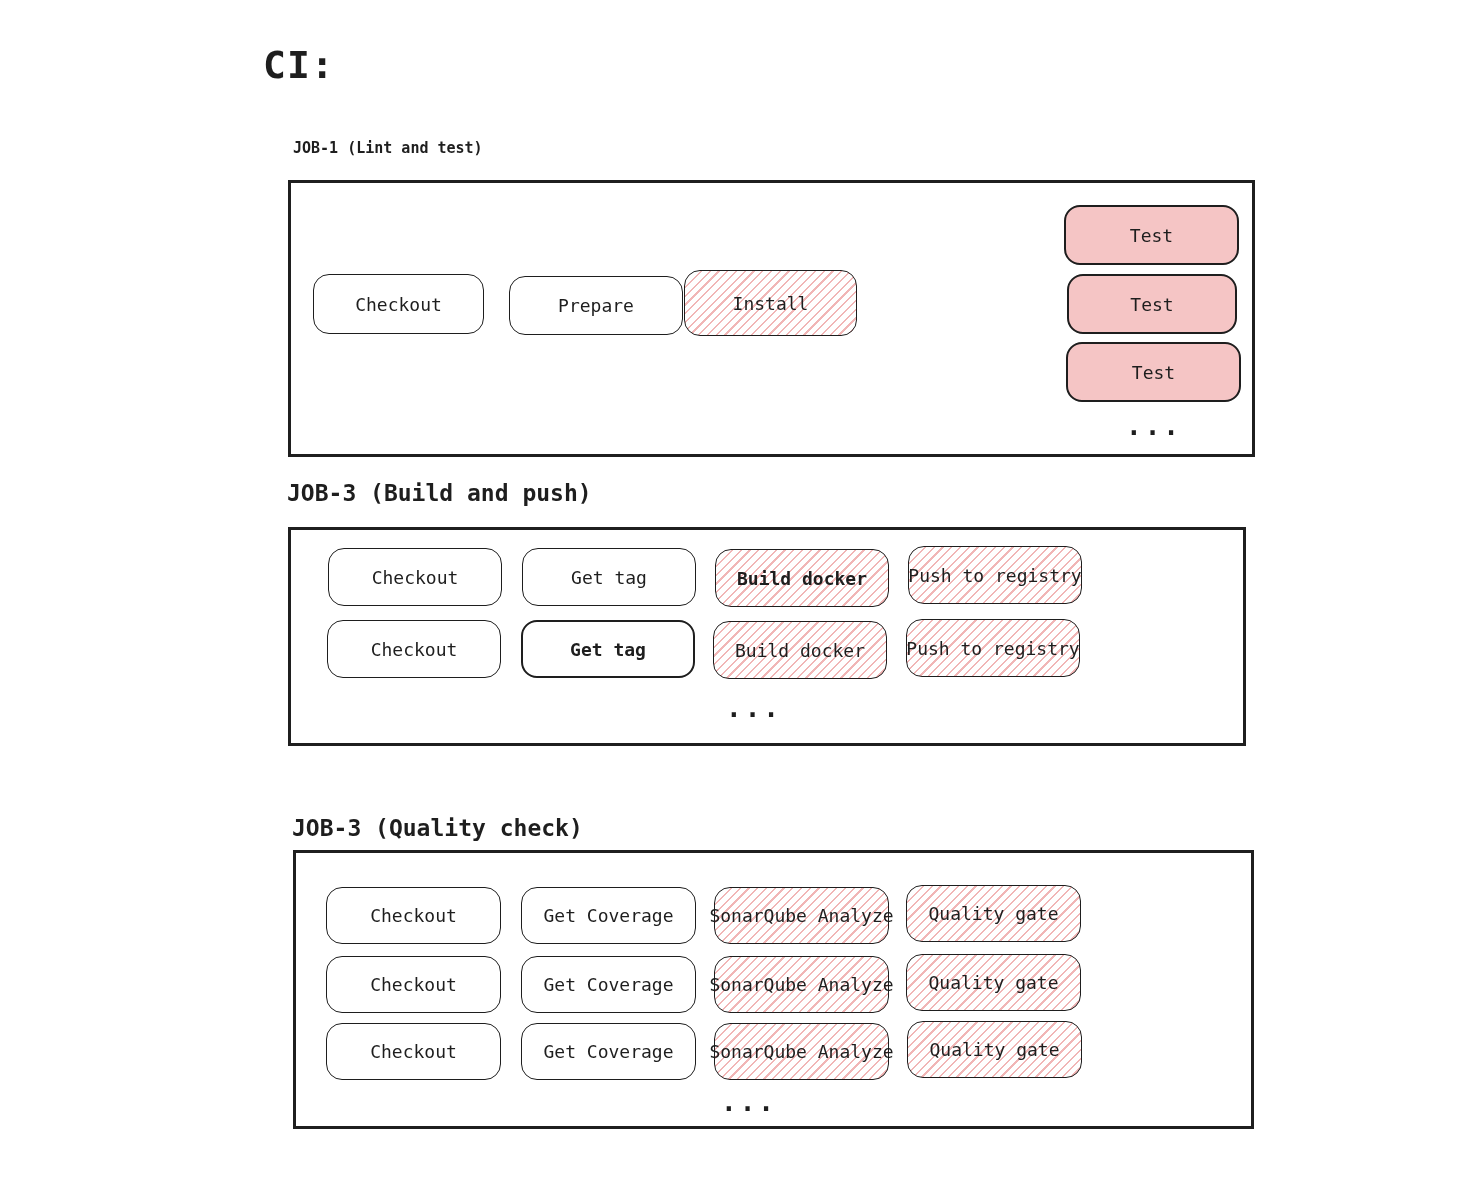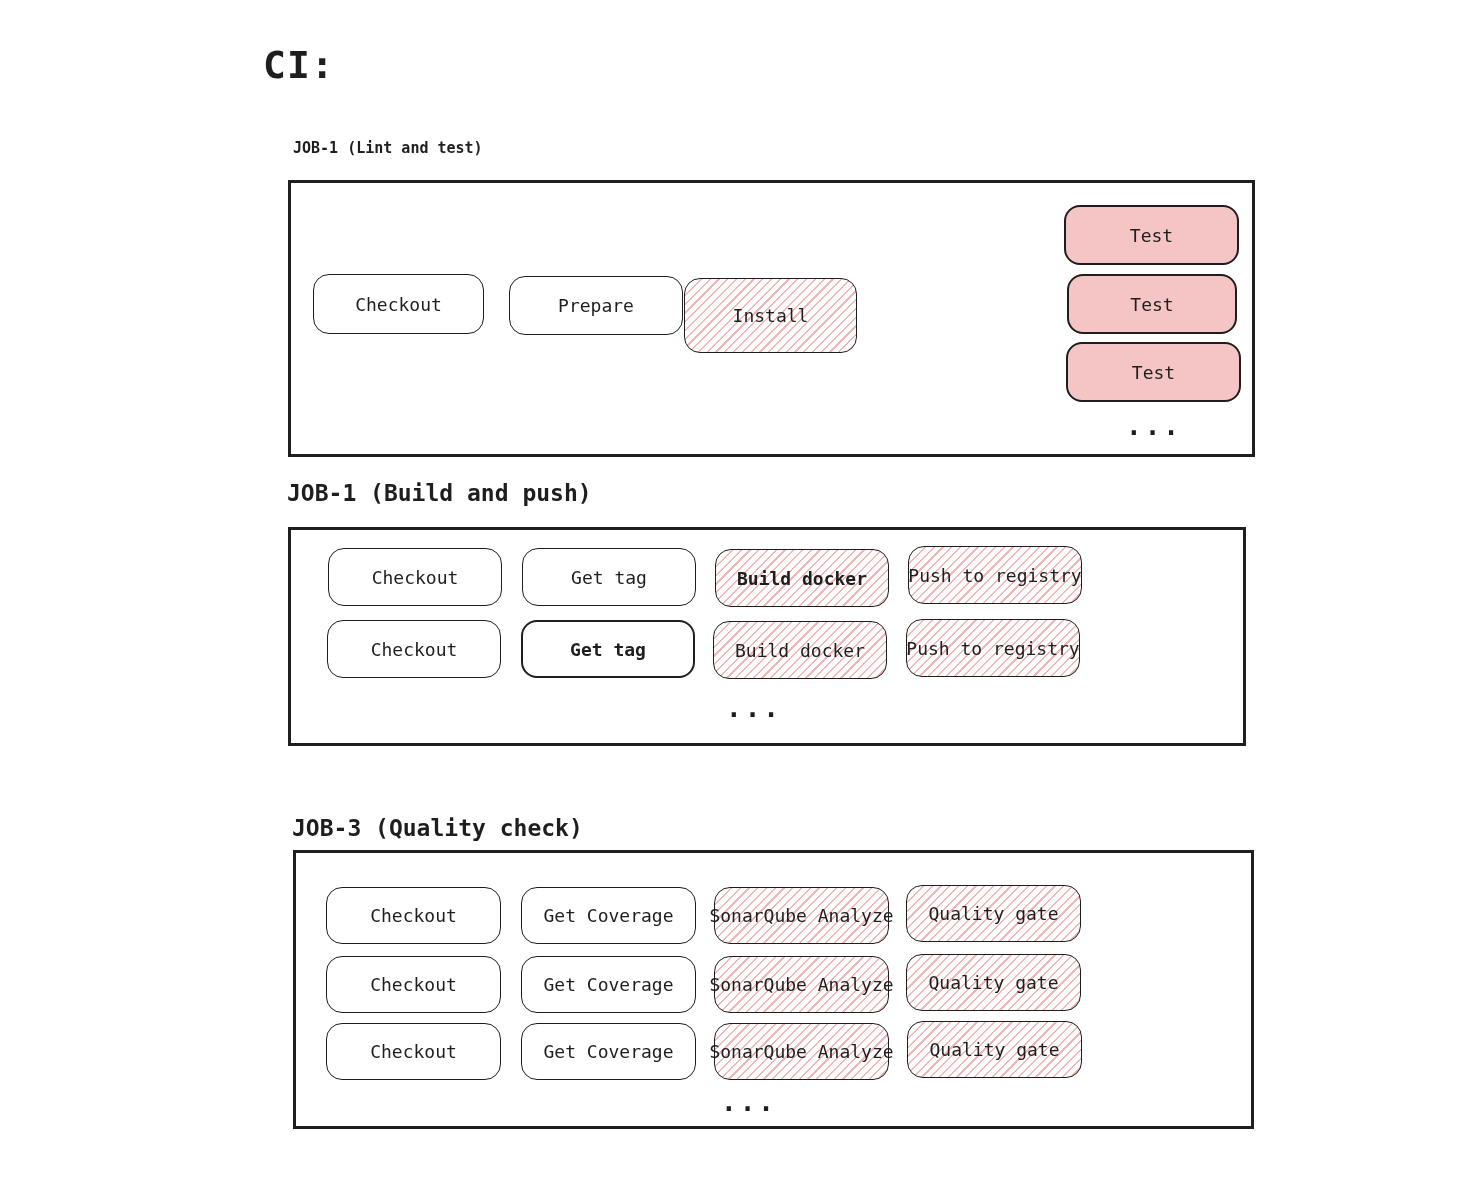--- a/index.html
+++ b/index.html
@@ -75,21 +75,21 @@
     font-weight: 700;
     font-size: 26px;
     line-height: 30px;
     letter-spacing: 3px;
     color: #1e1e1e;
   }
 
   
   .j1-s0 { left: 22px;  top: 91px;  width: 171px; height: 60px; }
   .j1-s1 { left: 190px; top: 93px;  width: 174px; height: 59px; margin-left: 28px; }
-  .j1-s2 { left: 393px; top: 95px;  width: 173px; height: 75px; }
+  .j1-s2 { left: 393px; top: 87px;  width: 173px; height: 66px; }
   .j1-s3 { left: 584px; top: 92px;  width: 174px; height: 58px; }
   .j1-s4 { left: 773px; top: 22px;  width: 175px; height: 60px; }
   .j1-s5 { left: 776px; top: 91px;  width: 170px; height: 60px; }
   .j1-s6 { left: 775px; top: 159px; width: 175px; height: 60px; }
   .j1-dots { left: 798px; top: 228px; }
 
   
   #job2-frame .box { width: 174px; height: 58px; }
   .j2-r0c0 { left: 37px;  top: 18px; }
   .j2-r0c1 { left: 231px; top: 18px; }
@@ -140,21 +140,21 @@
     </div>
     <div class="box j1-s5 fill-solid">
       <span>Test</span>
     </div>
     <div class="box j1-s6 fill-solid">
       <span>Test</span>
     </div>
     <div class="dots j1-dots">...</div>
   </div>
 
-  <div class="heading" id="job2-label">JOB-1 (Build and push)</div>
+  <div class="heading" id="job2-label">JOB-3 (Build and push)</div>
   <div class="frame" id="job2-frame">
     <div class="box j2-r0c0 fill-plain">
       <span>Checkout</span>
     </div>
     <div class="box j2-r0c1 fill-plain">
       <span>Get tag</span>
     </div>
     <div class="box j2-r0c2 fill-hatch bold">
       <span>Build docker</span>
     </div>

